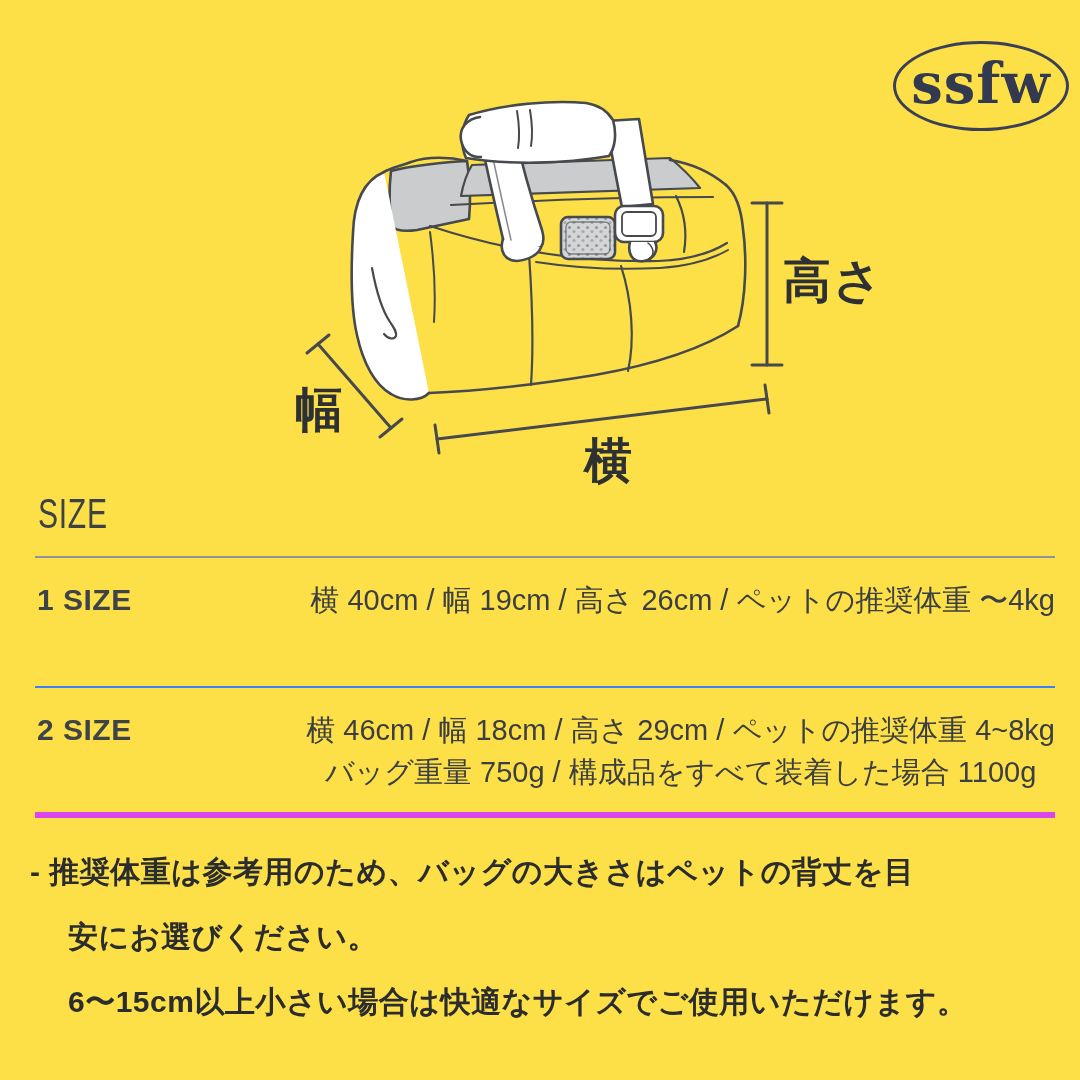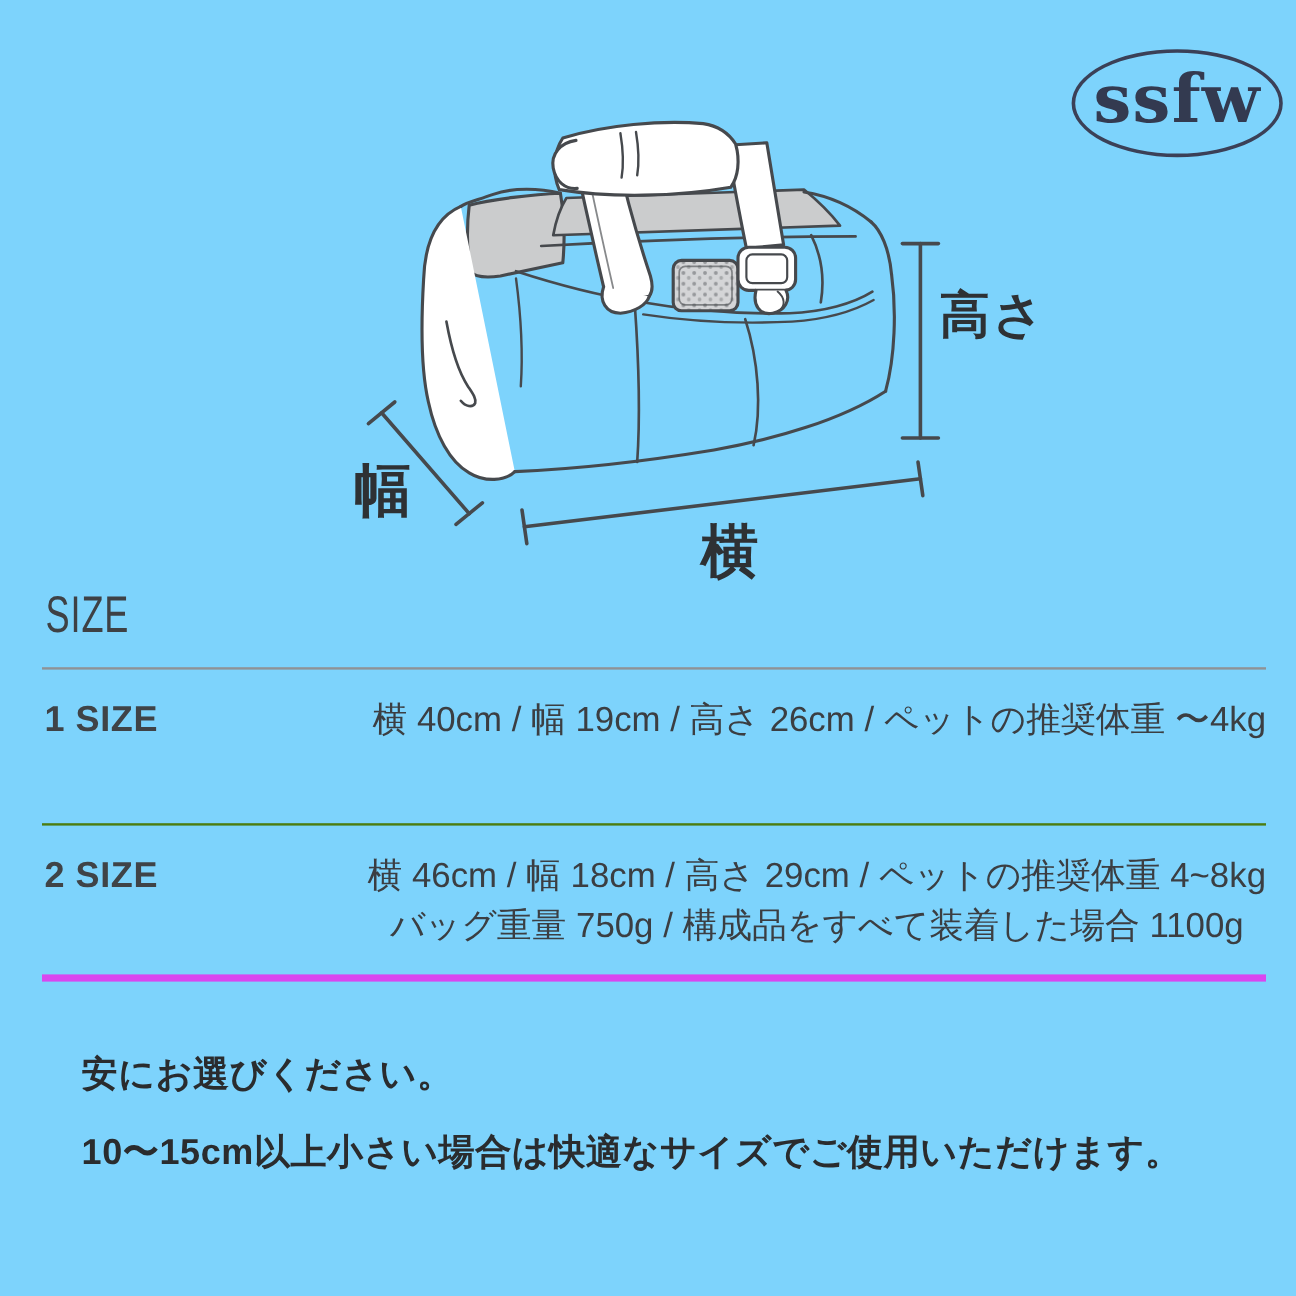--- a/index.html
+++ b/index.html
@@ -1,43 +1,43 @@
 <!DOCTYPE html>
 <html><head>
 <meta charset="utf-8">
 <style>
   html,body { margin:0; padding:0; background:#ffffff; }
   .canvas {
-    position:relative; width:1080px; height:1080px; background:#7dd3fc;
+    position:relative; width:1080px; height:1080px; background:#fde047;
     font-family:"Liberation Sans", sans-serif; color:#333; overflow:hidden;
   }
   
   .logo {
     position:absolute; left:893px; top:41px; width:176px; height:90px;
     border:3px solid #3b4057; border-radius:50%;
     display:flex; align-items:center; justify-content:center; box-sizing:border-box;
   }
   .logo-text {
     font-family:"DejaVu Serif", serif; font-weight:700; font-size:56px;
     color:#333a50; letter-spacing:1px; line-height:1; padding-bottom:6px;
   }
   
   .diagram-svg { position:absolute; left:0; top:0; width:1080px; height:520px; }
   .dim-label { position:absolute; font-weight:800; color:#2e3134; line-height:1; letter-spacing:2px; }
-  .dim-label.height { left:783px; top:242px; font-size:42px; }
+  .dim-label.height { left:783px; top:257px; font-size:48px; }
   .dim-label.width  { left:295px; top:386px; font-size:48px; }
   .dim-label.length { left:584px; top:437px; font-size:48px; }
   
   .size-heading {
     position:absolute; left:38px; top:489px; font-size:43px; font-weight:500;
     color:#3e4145; letter-spacing:1px; transform:scaleX(0.70); transform-origin:left top;
   }
   
   .size-table { position:absolute; left:35px; top:556px; width:1020px; border-top:2px solid #8f9296; }
-  .size-row { position:relative; height:128px; border-bottom:2px solid #4d7c0f; }
+  .size-row { position:relative; height:128px; border-bottom:2px solid #3b82f6; }
   .size-row.last { height:124px; border-bottom:6px solid #d946ef; }
   .row-label {
     position:absolute; left:2px; top:25px; font-size:30px; font-weight:700;
     color:#3f4347; letter-spacing:0.5px;
   }
   .row-content {
     position:absolute; right:0; top:21px; text-align:center;
     font-size:29px; font-weight:500; color:#3b3e42; line-height:42px;
   }
   
@@ -145,20 +145,21 @@
       <div class="row-label">2 SIZE</div>
       <div class="row-content">
         <div>横 46cm / 幅 18cm / 高さ 29cm / ペットの推奨体重 4~8kg</div>
         <div>バッグ重量 750g / 構成品をすべて装着した場合 1100g</div>
       </div>
     </div>
   </div>
 
   <div class="notes">
     <div class="note">
+      <div>- 推奨体重は参考用のため、バッグの大きさはペットの背丈を目</div>
       <div class="indent">安にお選びください。</div>
     </div>
     <div class="note">
-      <div class="indent">10〜15cm以上小さい場合は快適なサイズでご使用いただけます。</div>
+      <div class="indent">6〜15cm以上小さい場合は快適なサイズでご使用いただけます。</div>
     </div>
   </div>
 
 </div>
 
 </body></html>

